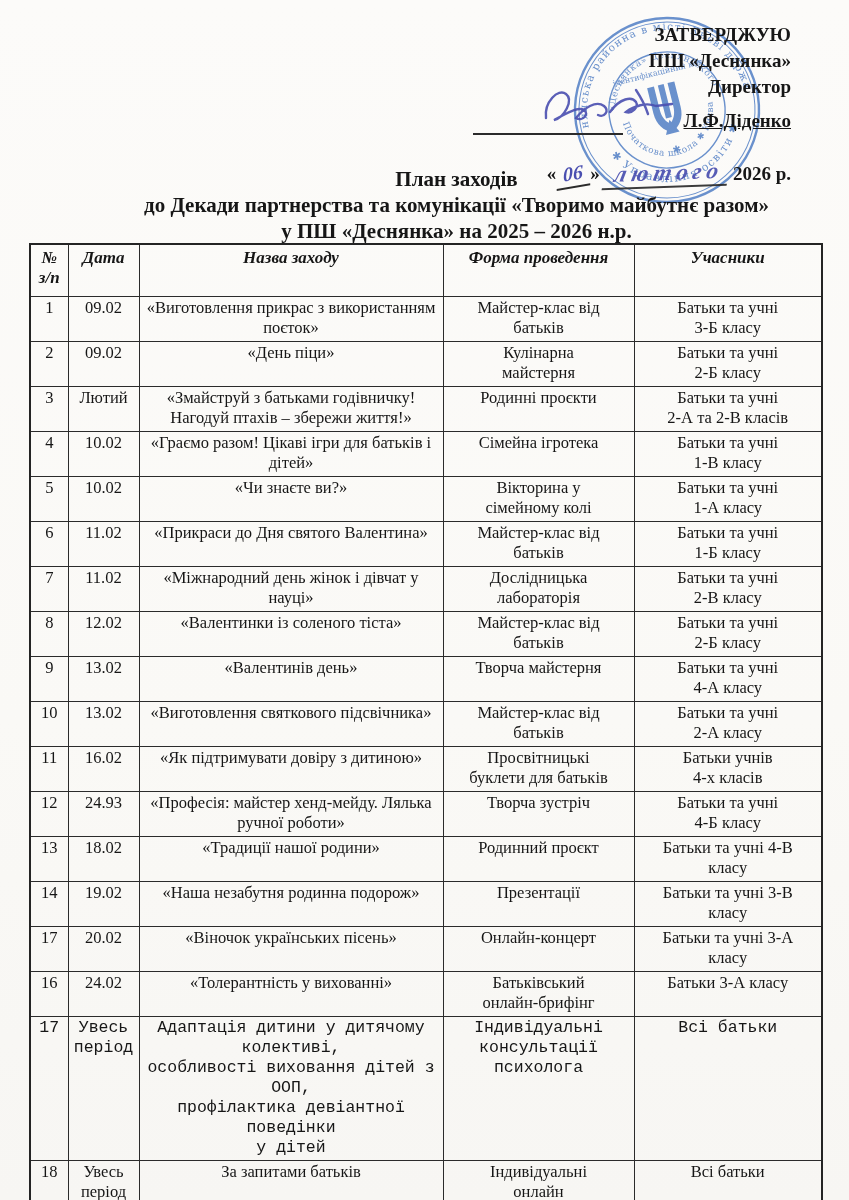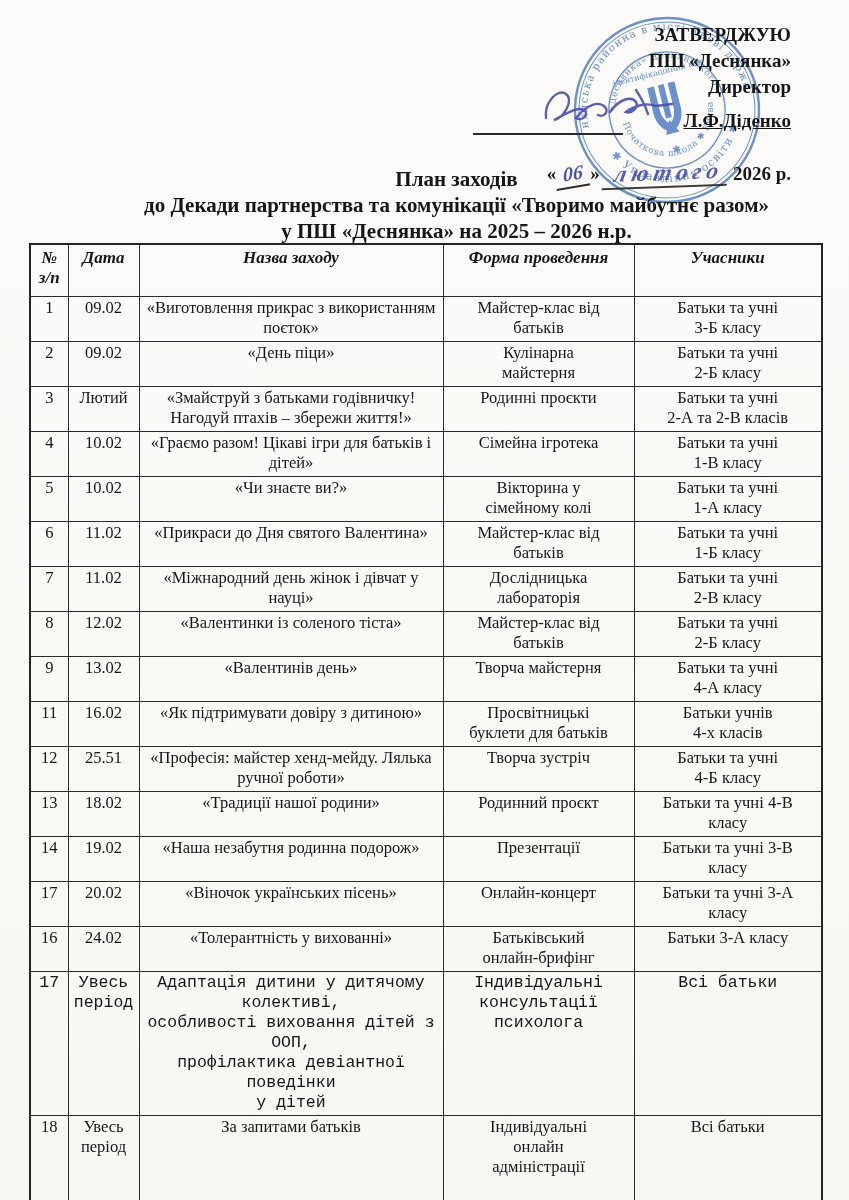--- a/index.html
+++ b/index.html
@@ -235,31 +235,40 @@
         </tr>
         <tr>
           <td>9</td>
           <td>13.02</td>
           <td>«Валентинів день»</td>
           <td>Творча майстерня</td>
           <td>Батьки та учні
 4-А класу</td>
         </tr>
         <tr>
+          <td>10</td>
+          <td>13.02</td>
+          <td>«Виготовлення святкового підсвічника»</td>
+          <td>Майстер-клас   від
+батьків</td>
+          <td>Батьки та учні
+2-А класу</td>
+        </tr>
+        <tr>
           <td>11</td>
           <td>16.02</td>
           <td>«Як підтримувати довіру з дитиною»</td>
           <td>Просвітницькі
 буклети для батьків</td>
           <td>Батьки  учнів
 4-х класів</td>
         </tr>
         <tr>
           <td>12</td>
-          <td>25.51</td>
+          <td>24.93</td>
           <td>«Професія: майстер хенд-мейду. Лялька
 ручної роботи»</td>
           <td>Творча зустріч</td>
           <td>Батьки та учні
 4-Б класу</td>
         </tr>
         <tr>
           <td>13</td>
           <td>18.02</td>
           <td>«Традиції нашої родини»</td>

